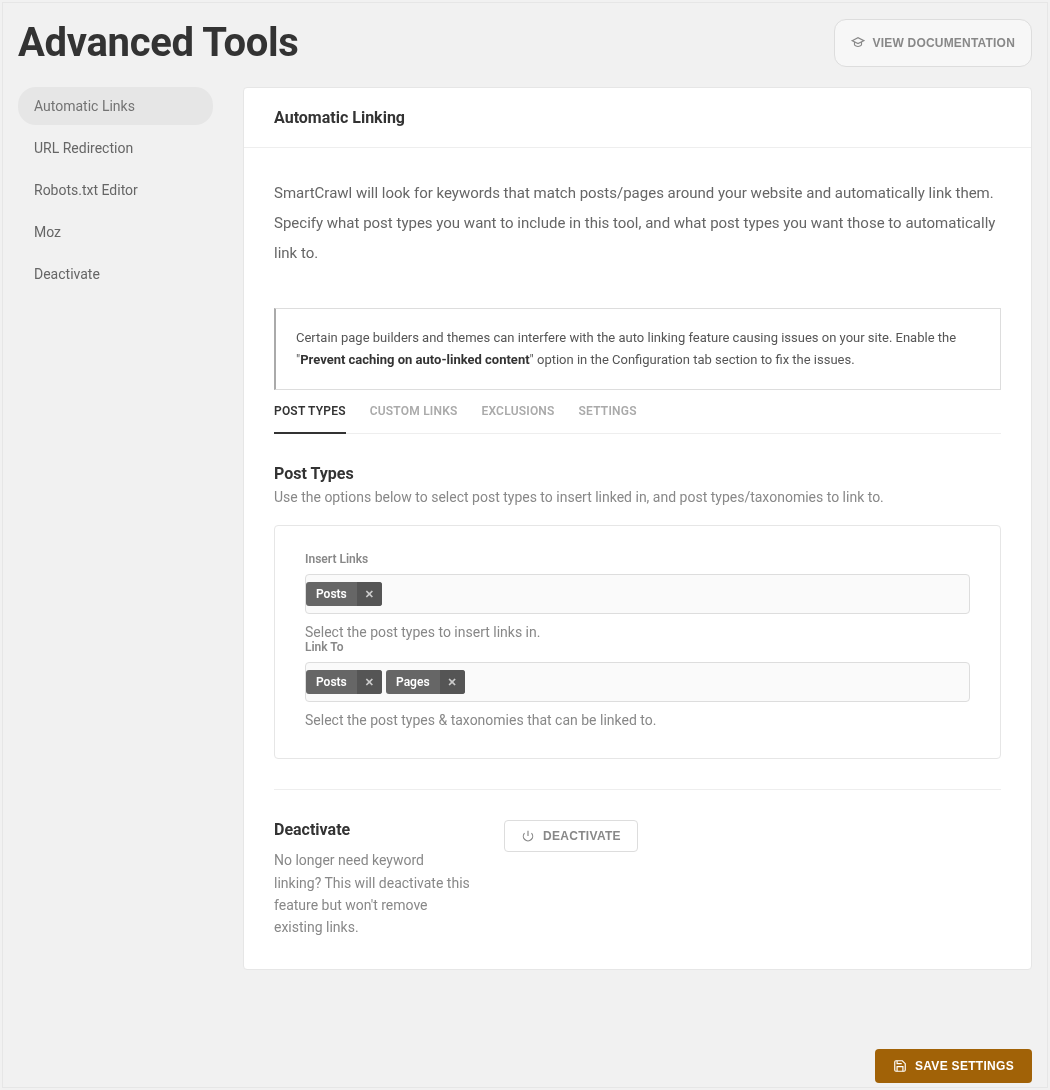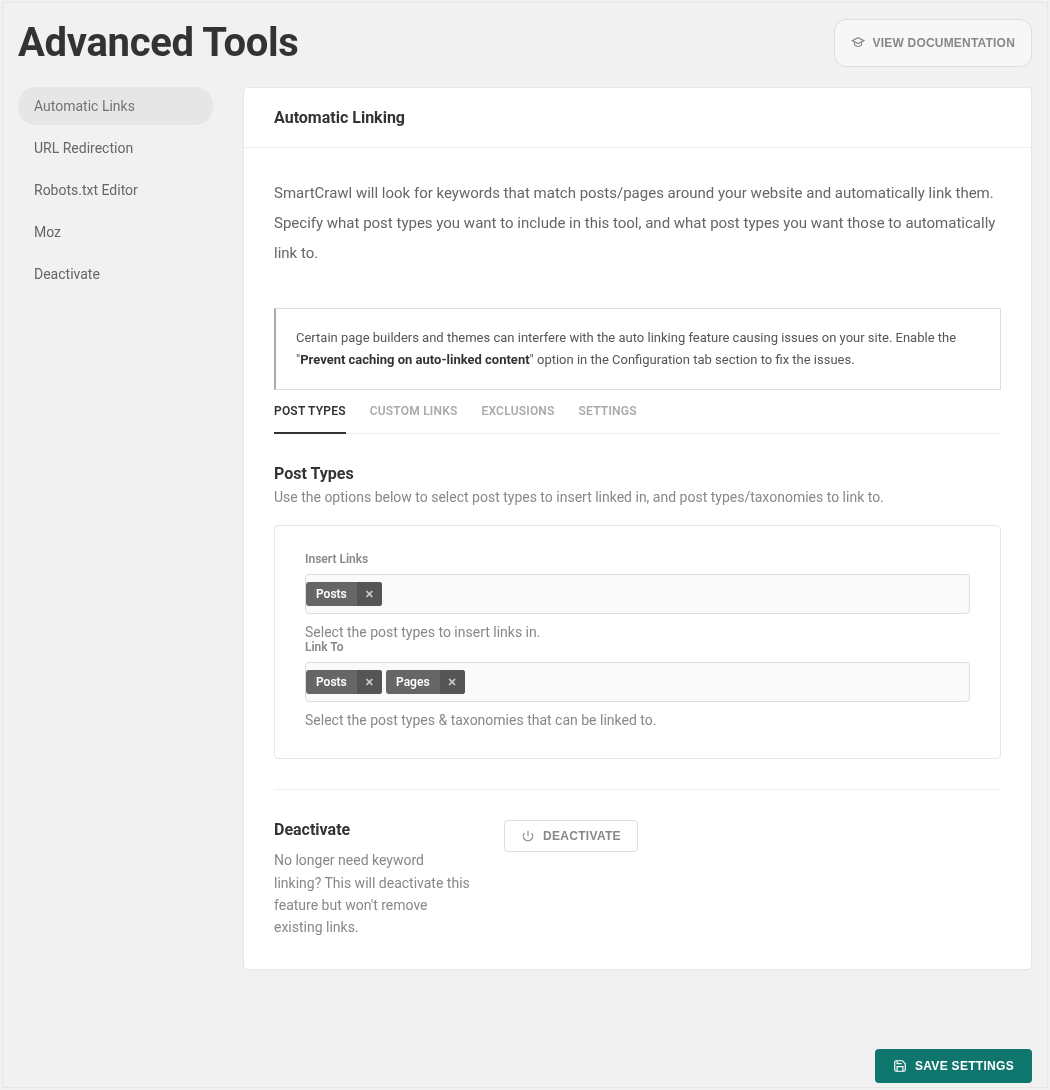--- a/index.html
+++ b/index.html
@@ -214,21 +214,21 @@
     letter-spacing: 0.3px;
   }
   .ghost-btn svg { width: 14px; height: 14px; }
 
   .save-bar {
     position: absolute;
     bottom: 4px;
     right: 15px;
   }
   .save-btn {
-    background: #0f766e;
+    background: #a16207;
     border: none;
     border-radius: 4px;
     color: #fff;
     font-size: 12px;
     font-weight: 600;
     padding: 10px 18px;
     display: inline-flex;
     align-items: center;
     gap: 8px;
     cursor: pointer;

